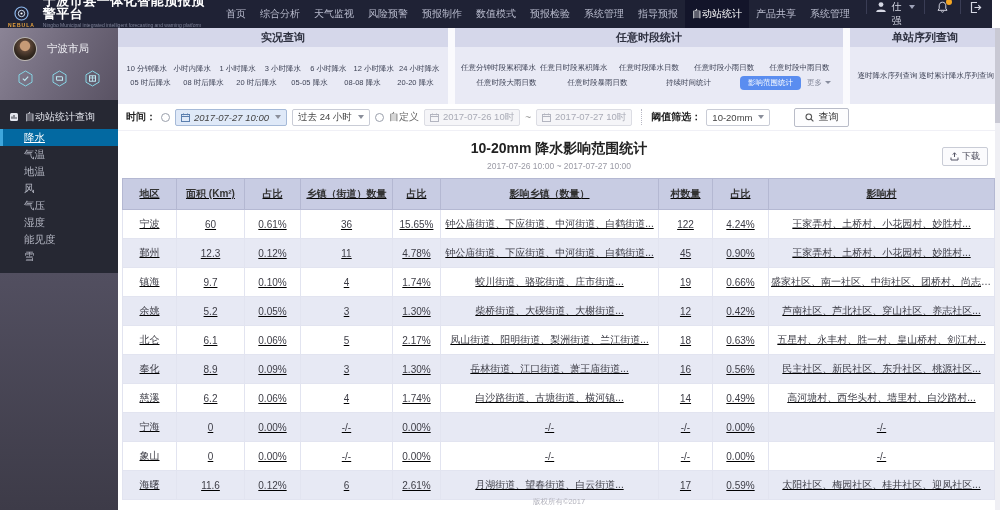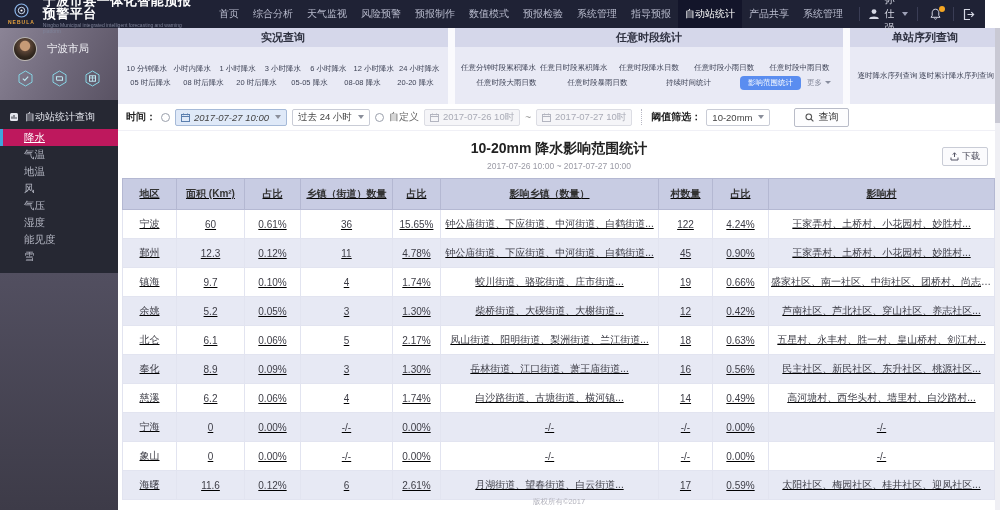--- a/index.html
+++ b/index.html
@@ -1,20 +1,20 @@
 <!DOCTYPE html>
 <html><head>
 <meta charset="utf-8">
 <style>
   * { margin:0; padding:0; box-sizing:border-box; }
   html,body { width:1000px; height:510px; overflow:hidden; font-family:"Liberation Sans","DejaVu Sans",sans-serif; background:#fff; }
   body { position:relative; }
 
   
-  .navbar { position:absolute; top:0; left:0; right:15px; height:28px; background:#1f2235; display:flex; align-items:center; z-index:20; }
+  .navbar { position:absolute; top:0; left:0; right:8px; height:28px; background:#1f2235; display:flex; align-items:flex-end; z-index:20; }
   .logo-block { display:flex; flex-direction:column; align-items:center; margin-left:8px; }
   .logo-text { font-size:5px; color:#e8a33d; letter-spacing:1px; font-weight:bold; margin-top:1px; }
   .title-block { margin-left:8px; display:flex; flex-direction:column; justify-content:center; }
   .app-title { font-size:13px; font-weight:bold; color:#fff; line-height:13px; letter-spacing:.5px; }
   .app-subtitle { font-size:5px; color:#7e8298; margin-top:2px; }
   .nav-items { display:flex; height:100%; align-items:center; margin-left:14px; }
   .nav-item { padding:0 7px; height:100%; display:flex; align-items:center; font-size:10px; color:#b9bcce; cursor:pointer; white-space:nowrap; }
   .nav-item.active { background:#13152a; color:#fff; }
   .nav-right { margin-left:auto; display:flex; align-items:center; margin-right:10px; }
   .nav-divider { width:1px; height:14px; background:#3a3d55; margin:0 9px; }
@@ -28,21 +28,21 @@
   .profile { height:72px; background:linear-gradient(118deg,#8b8496 0%,#6e6779 55%,#595263 100%); padding-top:9px; flex:0 0 auto; }
   .avatar-row { display:flex; align-items:center; padding-left:13px; }
   .avatar { width:24px; height:24px; border-radius:50%; border:1px solid rgba(255,255,255,.65);
             background: radial-gradient(circle at 50% 36%, #c69a76 26%, #5a4436 32%, #32281f 62%, #1d1712 100%); flex:0 0 auto; }
   .org-name { margin-left:10px; color:#f2f2f7; font-size:10.5px; }
   .hex-row { display:flex; justify-content:space-between; padding:9px 17px 0 17px; }
   .menu { background:#262833; padding:4px 0 8px 0; flex:0 0 auto; }
   .menu-section { display:flex; align-items:center; padding:6px 0 5px 9px; color:#e4e6ee; font-size:10px; cursor:pointer; }
   .menu-section svg { margin-right:6px; }
   .side-item { height:17px; line-height:17px; padding-left:21px; font-size:10.5px; color:#b2b5c1; border-left:3px solid transparent; cursor:pointer; }
-  .side-item.active { background:#be185d; color:#fff; border-left-color:#3fa7dc;text-decoration:underline; }
+  .side-item.active { background:#0369a1; color:#fff; border-left-color:#3fa7dc;text-decoration:underline; }
   .sidebar-bottom { flex:1; background:linear-gradient(#524f60,#3d3b48); }
 
   
   .main { position:absolute; top:28px; left:118px; right:0; bottom:0; background:#fff; }
   .panels-row { display:flex; height:76px; background:#fafafd; gap:7px; }
   .panel { background:#e9eaf5; display:flex; flex-direction:column; }
   .panel.w1 { flex:0 0 330px; }
   .panel.w2 { flex:0 0 388px; }
   .panel.w3 { flex:1; }
   .panel-title { height:19px; background:#d5d7ea; font-size:11px; font-weight:bold; color:#2e3140; display:flex; align-items:center; justify-content:center; }

